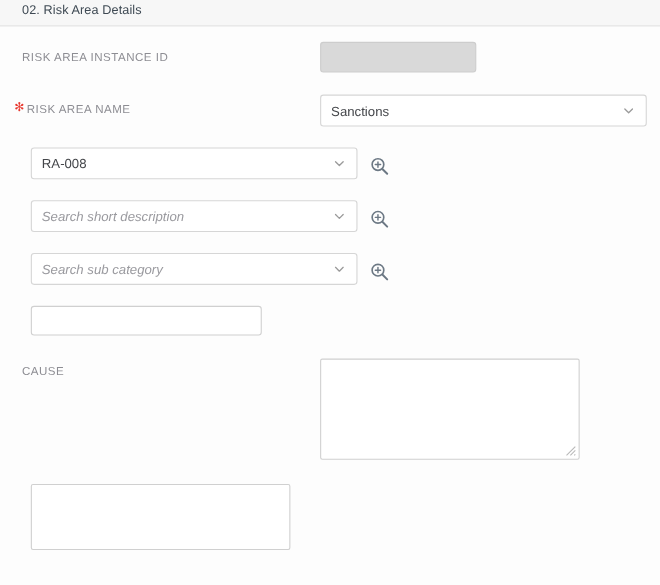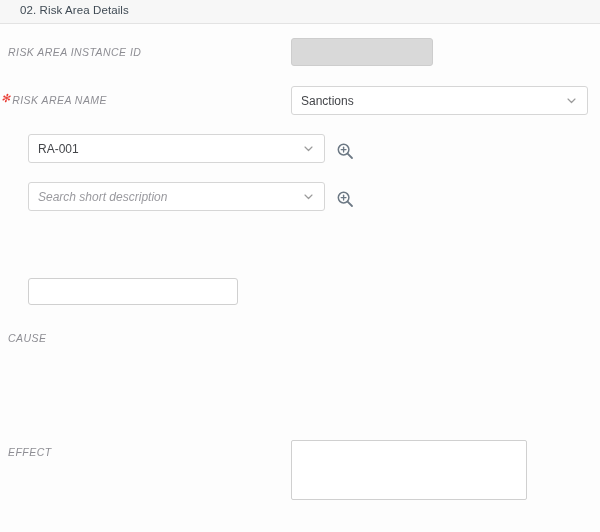--- a/index.html
+++ b/index.html
@@ -40,26 +40,25 @@
   .form-row {
     display: flex;
     align-items: flex-start;
     height: 48px;
     box-sizing: border-box;
   }
 
   .label-cell {
     width: 263px;
     box-sizing: border-box;
-    padding-left: 8px;
+    padding-left: 20px;
     display: flex;
     align-items: center;
     height: 28px;
     flex: 0 0 263px;
-    font-style: italic;
   }
   .req-star {
     color: #e8382f;
     font-size: 11px;
     line-height: 1;
     margin-left: -7px;
     margin-right: 2px;
     margin-top: -4px;
   }
   .field-label {
@@ -152,21 +151,21 @@
   .resize-grip {
     position: absolute;
     right: 2px;
     bottom: 2px;
     width: 11px;
     height: 11px;
   }
   .resize-grip svg { display: block; }
 
   .row-origin { height: 48px; }
-  .row-cause { height: 114px; flex-direction: column; }
+  .row-cause { height: 114px; }
   .row-effect { height: 60px; }
   .row-cause .label-cell,
   .row-effect .label-cell { align-items: flex-start; padding-top: 6px; height: auto; }
 </style>
 </head>
 <body>
 
 <div class="section-header">
   <span class="section-header-title">02. Risk Area Details</span>
 </div>
@@ -203,21 +202,21 @@
           <line x1="5.2" y1="7.6" x2="10" y2="7.6" stroke="#6c7884" stroke-width="1.3" stroke-linecap="round"></line>
           <line x1="7.6" y1="5.2" x2="7.6" y2="10" stroke="#6c7884" stroke-width="1.3" stroke-linecap="round"></line>
         </svg>
       </span>
     </div>
   </div>
 
   <div class="form-row">
     <div class="control-cell">
       <div class="combo">
-        <span class="combo-value">RA-001</span>
+        <span class="combo-value">RA-008</span>
         <span class="chev">
           <svg viewBox="0 0 12 12" width="11" height="11">
               <path d="M2.2 4.4 L6 8.2 L9.8 4.4" fill="none" stroke="#9b9b9b" stroke-width="1.3" stroke-linecap="round" stroke-linejoin="round"></path>
             </svg>
         </span>
       </div>
       <span class="lookup-icon">
         <svg viewBox="0 0 18 18" width="18" height="18">
           <circle cx="7.6" cy="7.6" r="5.3" fill="none" stroke="#6c7884" stroke-width="1.5"></circle>
           <line x1="11.6" y1="11.6" x2="16" y2="16" stroke="#6c7884" stroke-width="1.8" stroke-linecap="round"></line>
@@ -244,20 +243,38 @@
           <line x1="11.6" y1="11.6" x2="16" y2="16" stroke="#6c7884" stroke-width="1.8" stroke-linecap="round"></line>
           <line x1="5.2" y1="7.6" x2="10" y2="7.6" stroke="#6c7884" stroke-width="1.3" stroke-linecap="round"></line>
           <line x1="7.6" y1="5.2" x2="7.6" y2="10" stroke="#6c7884" stroke-width="1.3" stroke-linecap="round"></line>
         </svg>
       </span>
     </div>
   </div>
 
 
   <div class="form-row">
+    <div class="control-cell">
+      <div class="combo">
+        <span class="combo-value placeholder">Search sub category</span>
+        <span class="chev">
+          <svg viewBox="0 0 12 12" width="11" height="11">
+              <path d="M2.2 4.4 L6 8.2 L9.8 4.4" fill="none" stroke="#9b9b9b" stroke-width="1.3" stroke-linecap="round" stroke-linejoin="round"></path>
+            </svg>
+        </span>
+      </div>
+      <span class="lookup-icon">
+        <svg viewBox="0 0 18 18" width="18" height="18">
+          <circle cx="7.6" cy="7.6" r="5.3" fill="none" stroke="#6c7884" stroke-width="1.5"></circle>
+          <line x1="11.6" y1="11.6" x2="16" y2="16" stroke="#6c7884" stroke-width="1.8" stroke-linecap="round"></line>
+          <line x1="5.2" y1="7.6" x2="10" y2="7.6" stroke="#6c7884" stroke-width="1.3" stroke-linecap="round"></line>
+          <line x1="7.6" y1="5.2" x2="7.6" y2="10" stroke="#6c7884" stroke-width="1.3" stroke-linecap="round"></line>
+        </svg>
+      </span>
+    </div>
   </div>
 
   <div class="form-row row-origin">
     <div class="control-cell">
       <div class="text-input"></div>
     </div>
   </div>
 
   <div class="form-row row-cause">
     <div class="label-cell">
@@ -270,21 +287,18 @@
             <line x1="10" y1="2" x2="2" y2="10" stroke="#b9b9b9" stroke-width="1"></line>
             <line x1="10" y1="5.5" x2="5.5" y2="10" stroke="#b9b9b9" stroke-width="1"></line>
             <line x1="10" y1="9" x2="9" y2="10" stroke="#b9b9b9" stroke-width="1"></line>
           </svg>
         </span>
       </div>
     </div>
   </div>
 
   <div class="form-row row-effect">
-    <div class="label-cell">
-      <span class="field-label">EFFECT</span>
-    </div>
     <div class="control-cell">
       <div class="text-area effect"></div>
     </div>
   </div>
 
 </div>
 
 </body></html>

